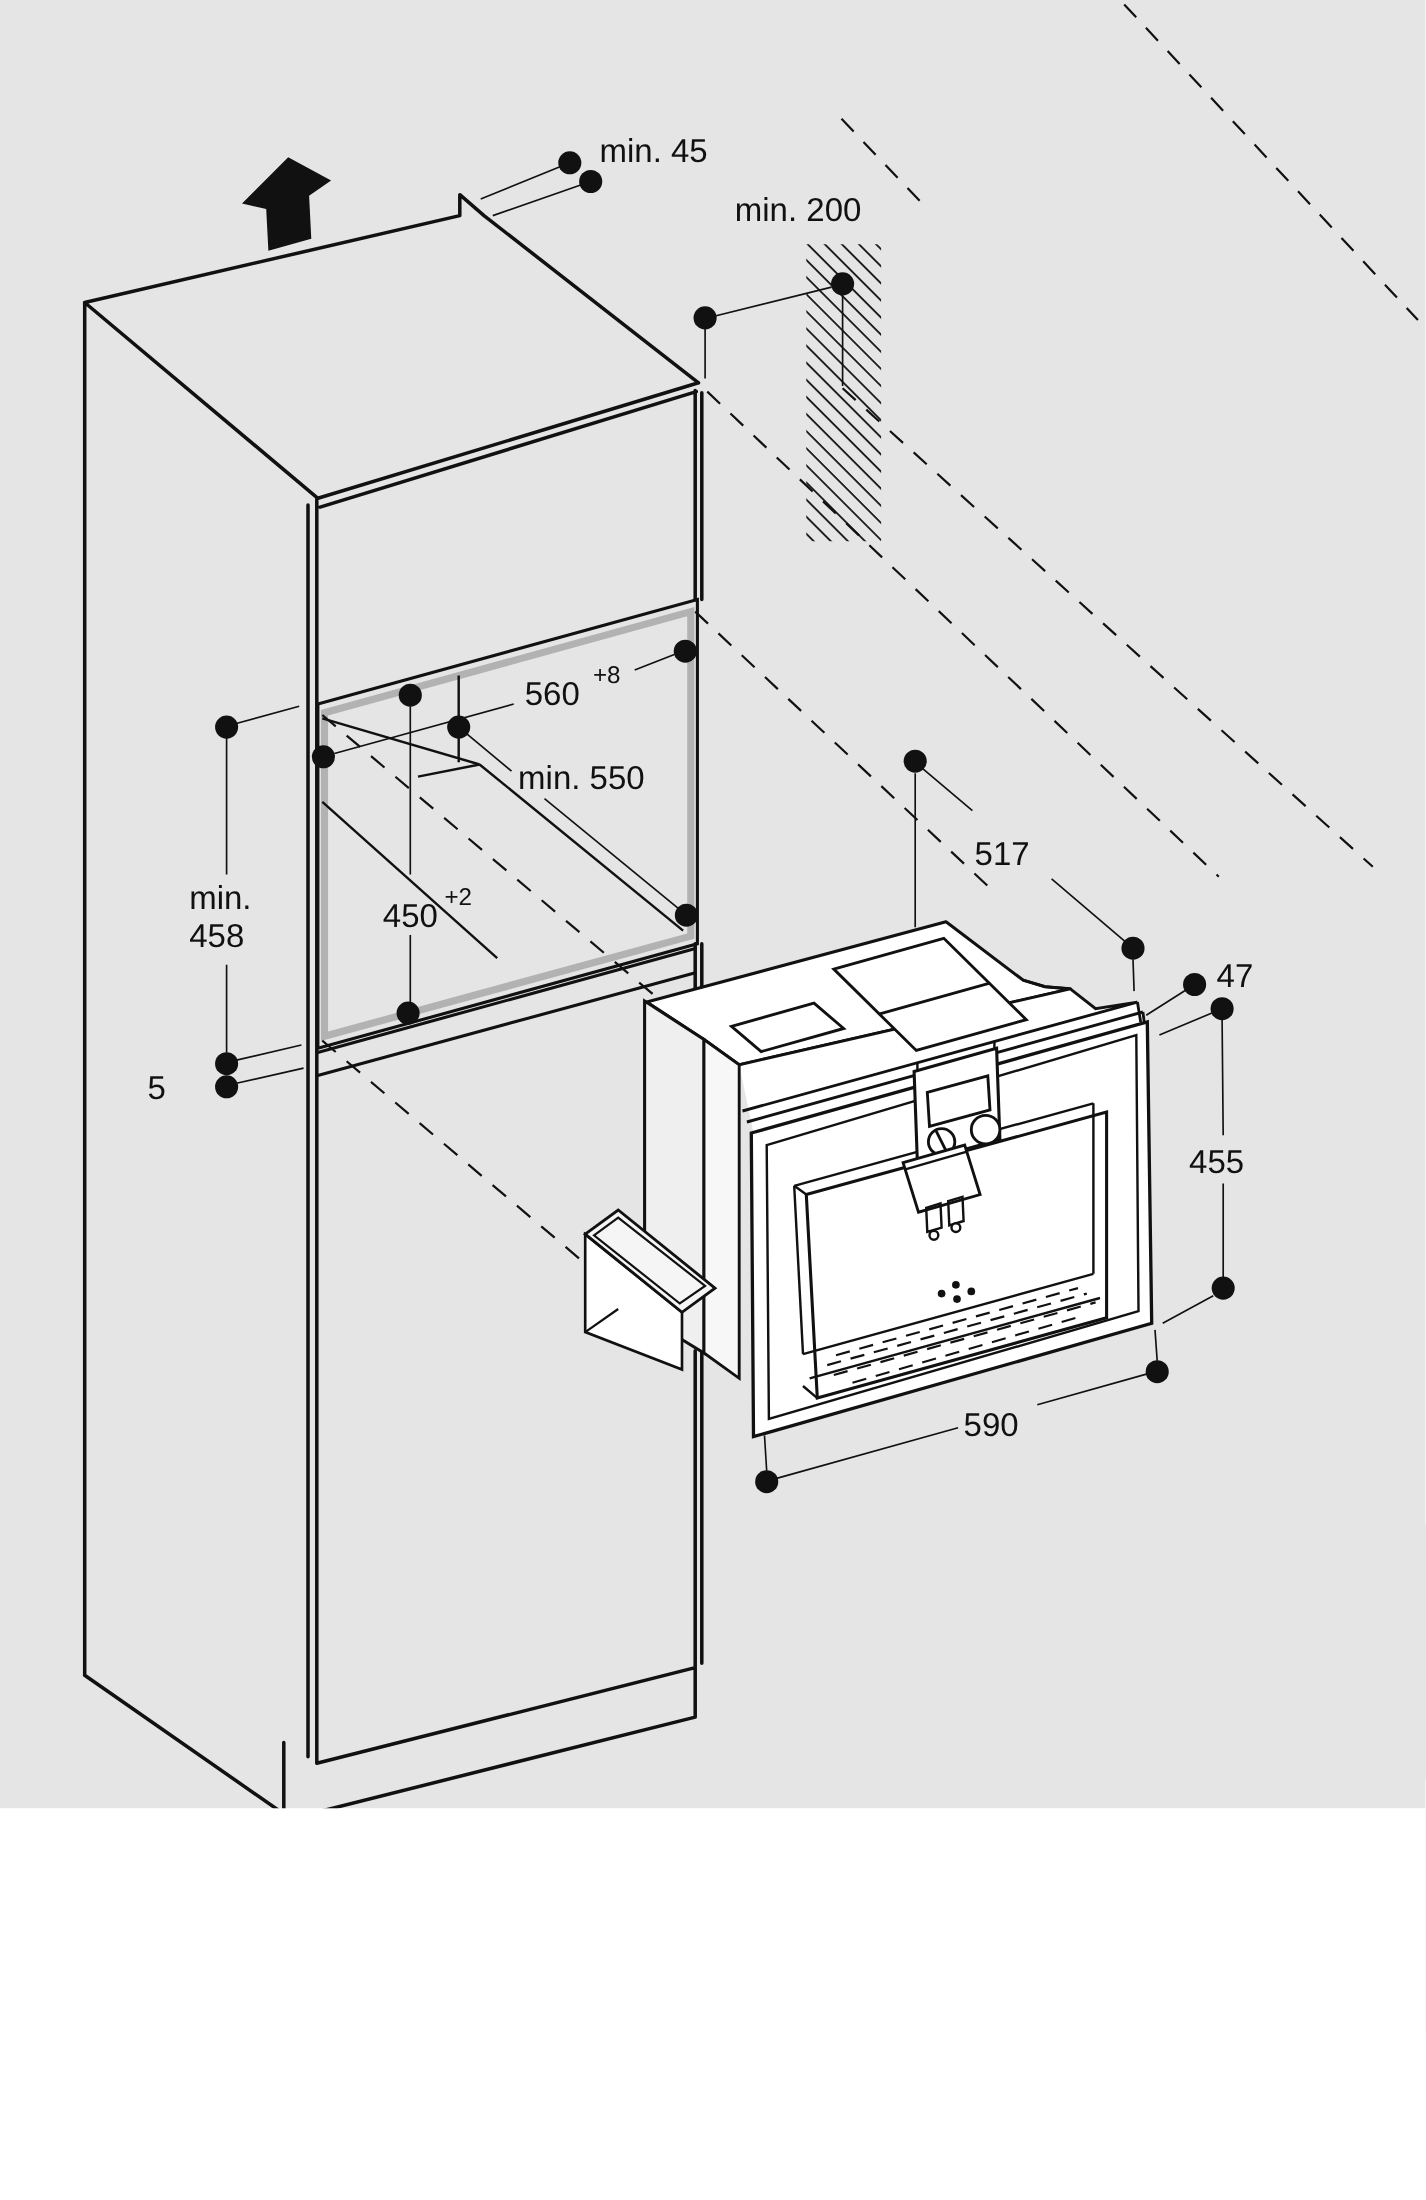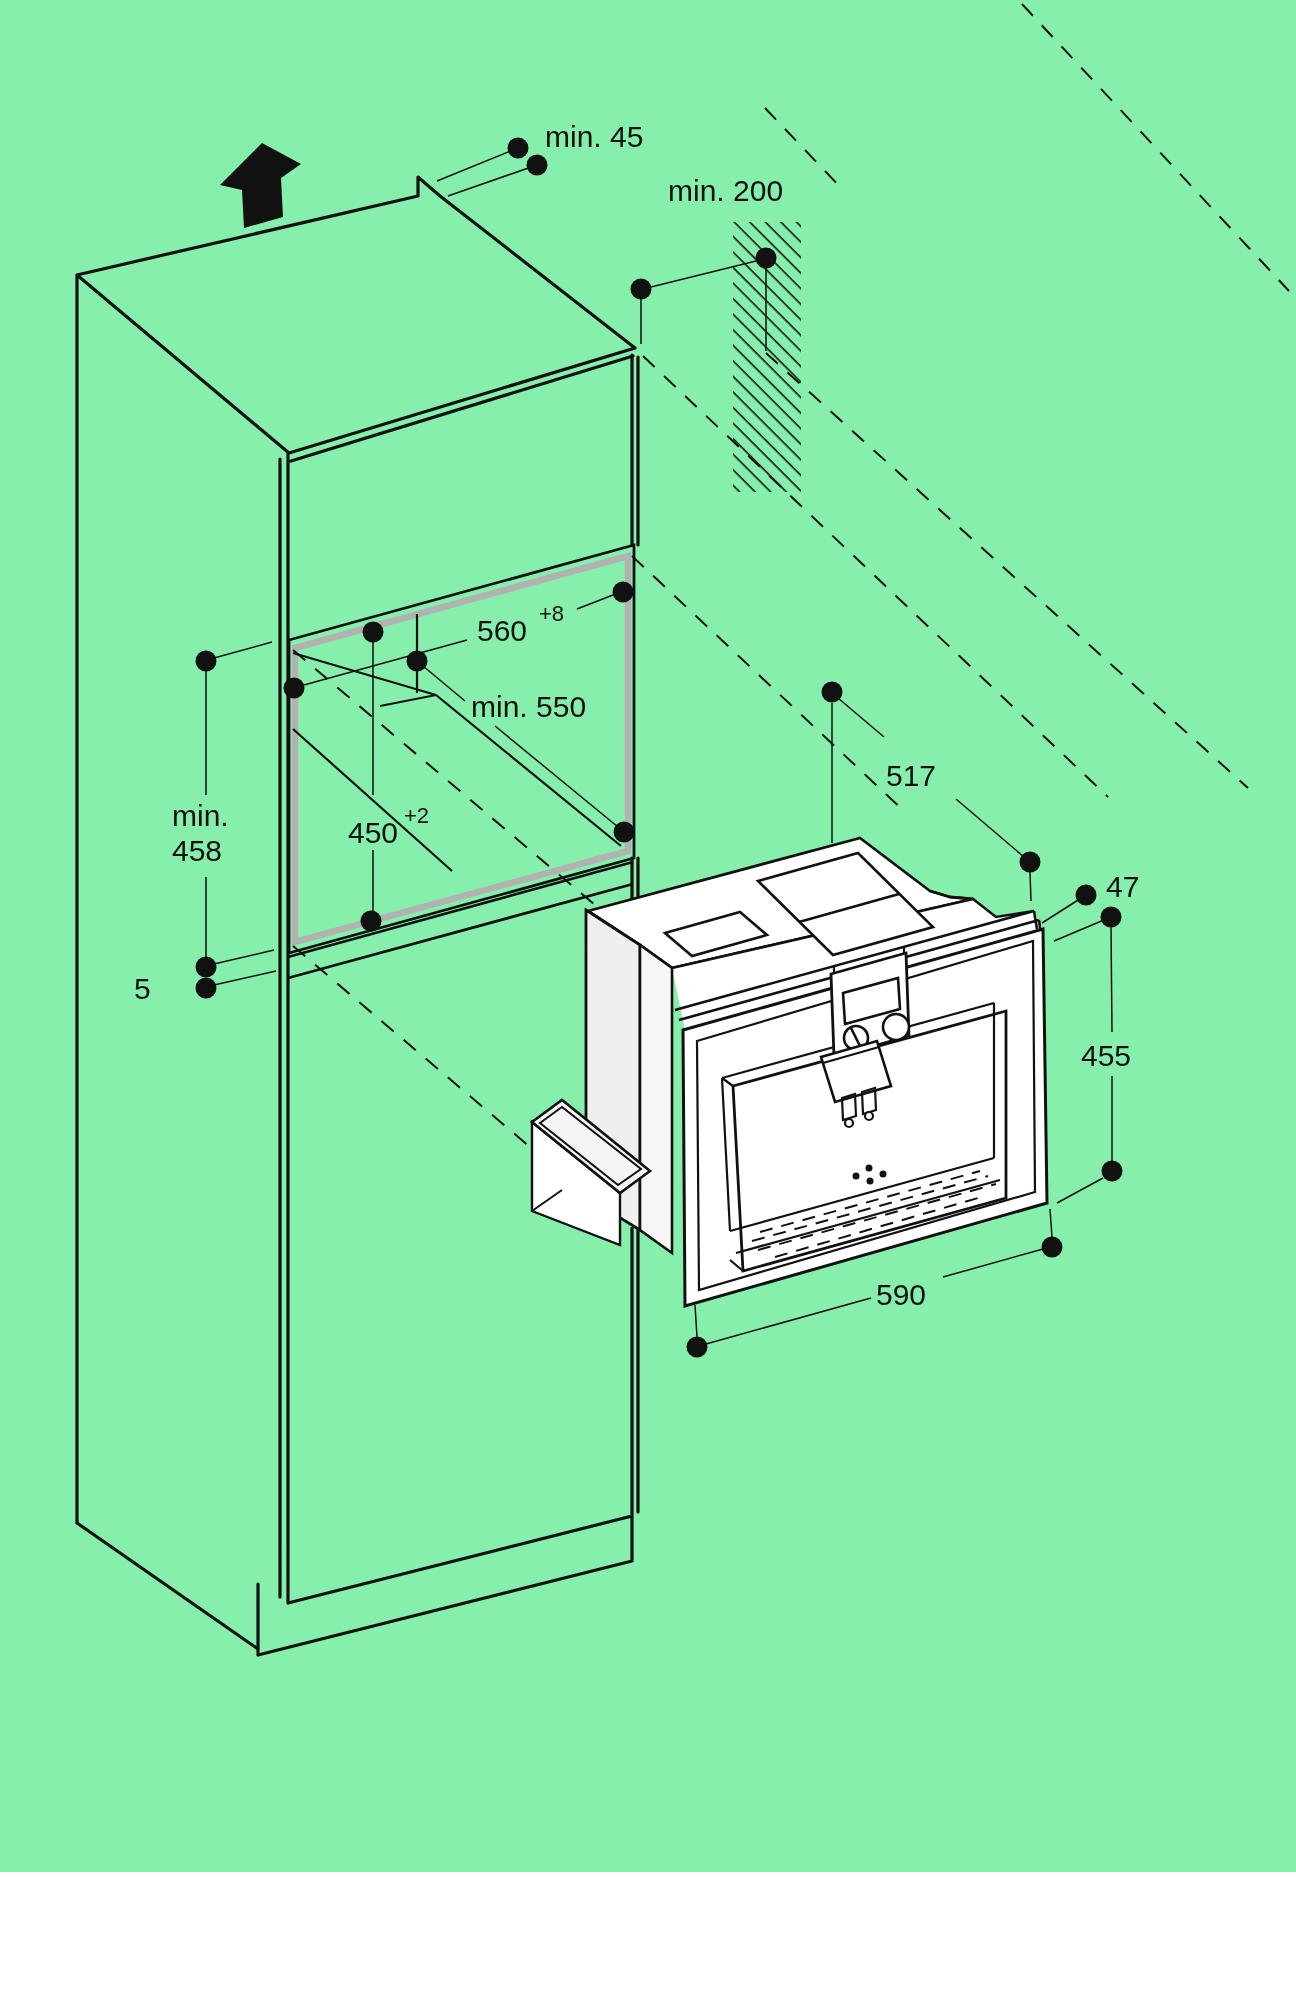--- a/index.html
+++ b/index.html
@@ -1,16 +1,16 @@
 <!DOCTYPE html>
 <html><head>
 <meta charset="utf-8">
 <style>
   html,body{margin:0;padding:0;background:#ffffff;}
-  .stage{position:relative;width:1296px;height:1872px;background:#86efac;overflow:hidden;
+  .stage{position:relative;width:1296px;height:1644px;background:#e5e5e5;overflow:hidden;
          font-family:"Liberation Sans", sans-serif;}
   svg{position:absolute;left:0;top:0;}
   text{font-family:"Liberation Sans", sans-serif;fill:#111;}
   .dim-label{font-size:30px;}
   .dim-sup{font-size:22px;}
 </style>
 </head>
 <body>
 
 <div class="stage">

